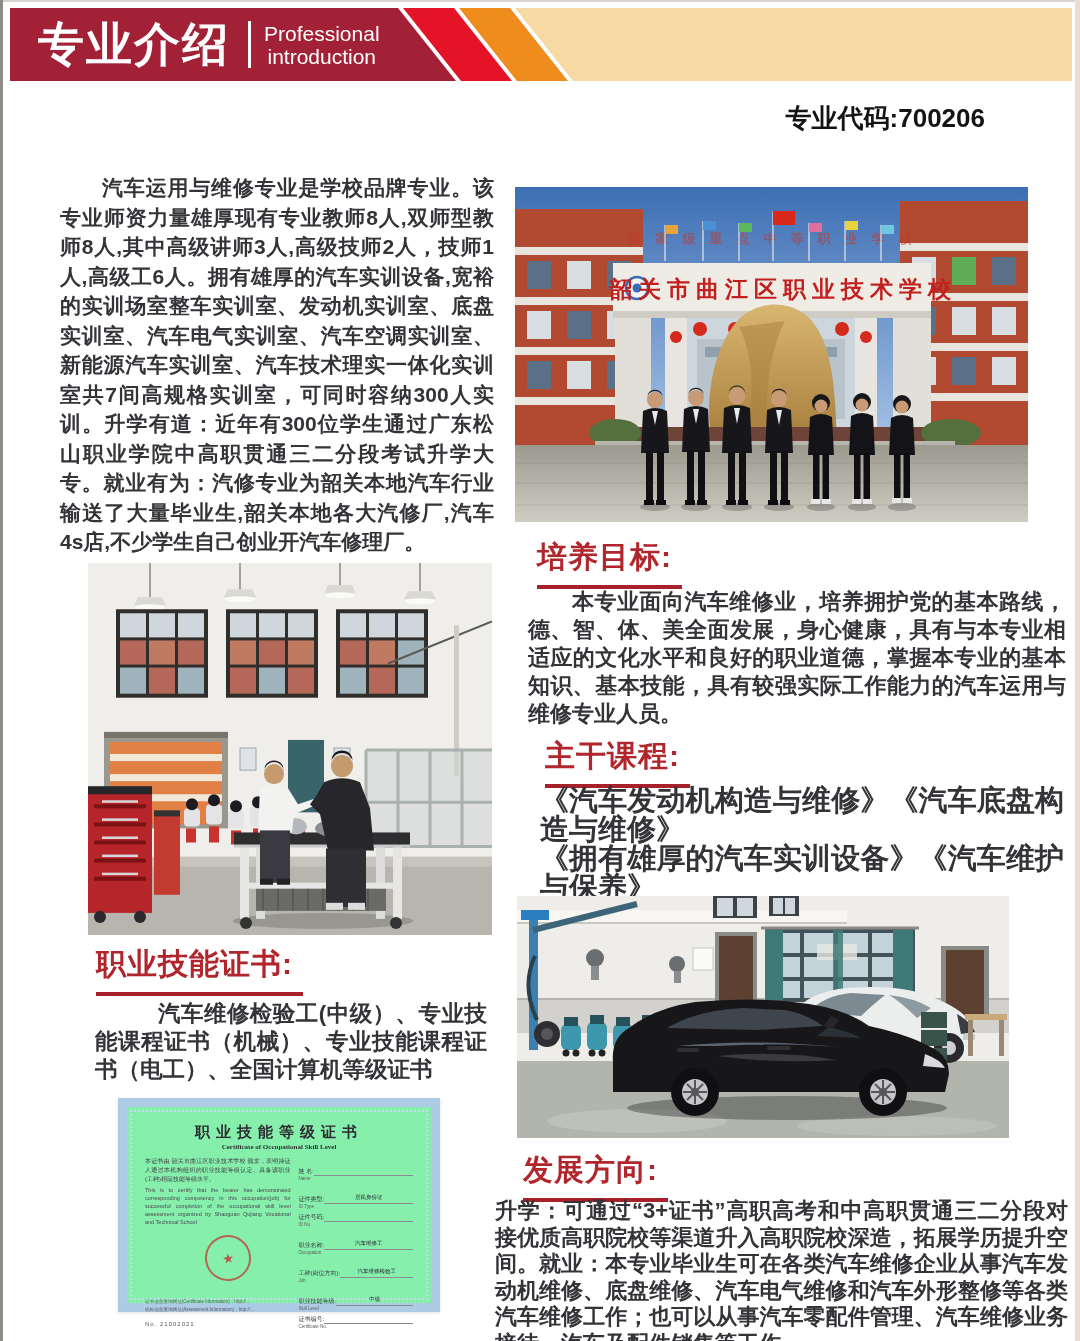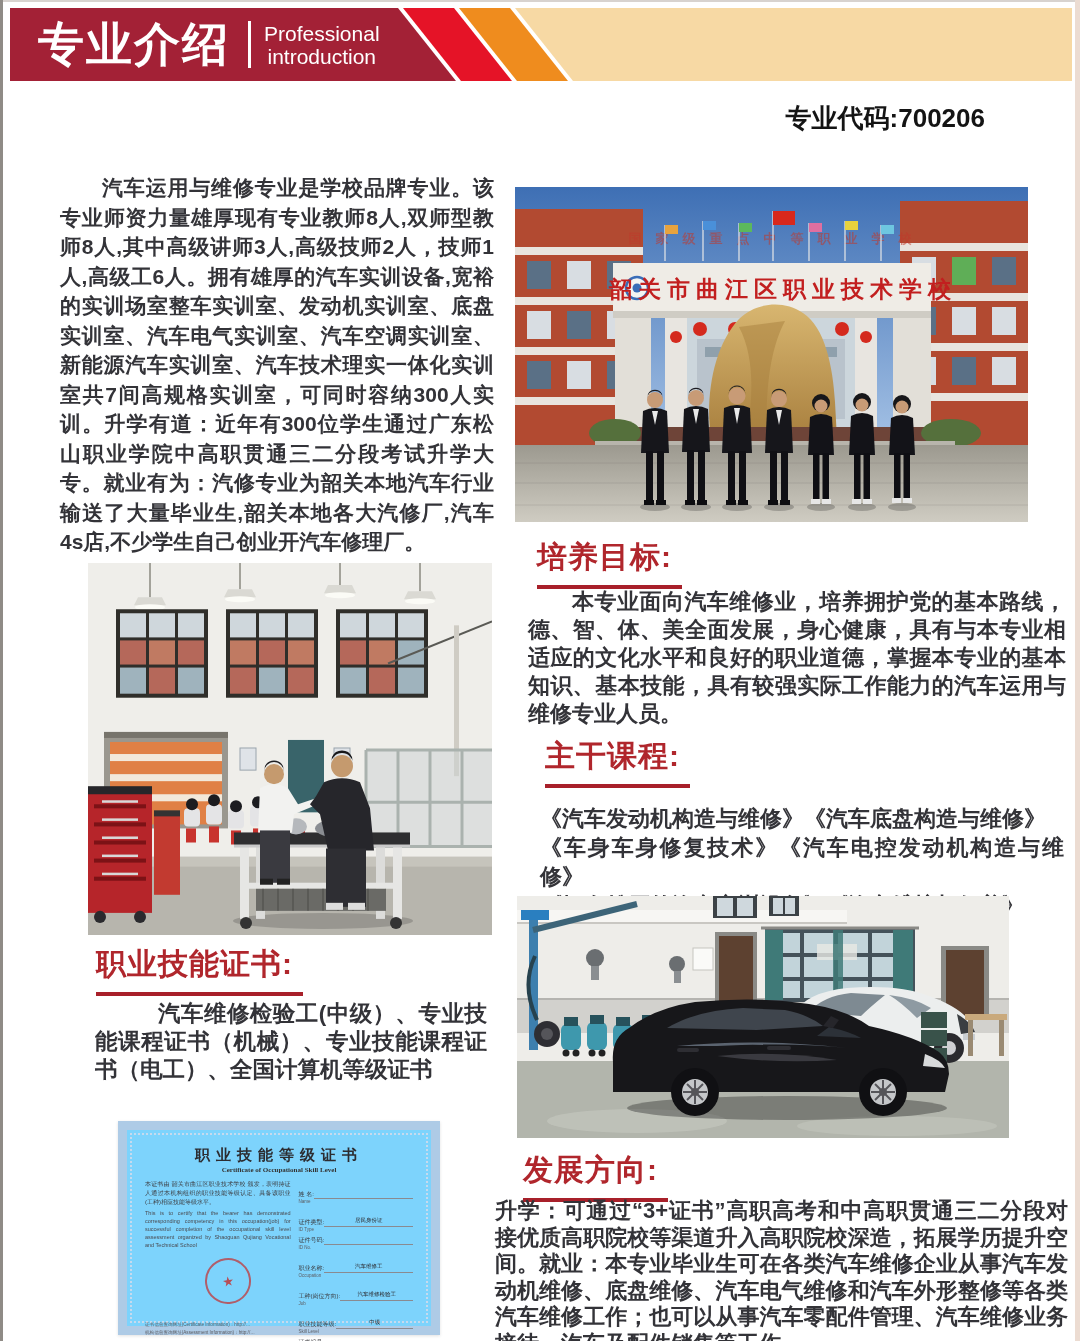--- a/index.html
+++ b/index.html
@@ -24,39 +24,39 @@
   .program-title{position:absolute;left:610px;width:440px;top:50%;transform:translateY(-50%);
     text-align:center;color:#3a2817;font-size:42px;font-weight:bold;letter-spacing:4px;z-index:3;}
   .program-code{position:absolute;top:90px;right:95px;font-size:26px;font-weight:bold;color:#141414;margin-top:11px;}
 
   
   .sec-heading{position:absolute;color:#b0262c;font-size:30px;font-weight:bold;letter-spacing:1px;
     border-bottom:4px solid #a8202a;padding:0 10px 7px 0;white-space:nowrap;}
   .sec-body{position:absolute;color:#333338;font-weight:bold;text-align:justify;}
   .p-features{left:60px;top:173px;width:434px;font-size:21px;line-height:29.5px;text-indent:2em;}
   .p-goals{left:528px;top:588px;width:538px;font-size:22px;line-height:28px;text-indent:2em;}
-  .p-courses{left:540px;top:804px;width:524px;font-size:22px;line-height:29px;}
+  .p-courses{left:540px;top:786px;width:524px;font-size:29px;line-height:29px;}
   .p-certs{left:95px;top:1000px;width:392px;font-size:22.5px;line-height:28px;text-indent:2.8em;}
   .p-dev{left:495px;top:1198px;width:573px;font-size:22px;line-height:26.5px;}
   .h-features{left:70px;top:134px;}
   .h-goals{left:537px;top:537px;}
   .h-courses{left:545px;top:736px;}
   .h-certs{left:96px;top:944px;}
   .h-dev{left:523px;top:1150px;text-align:right;}
 
   
   .photo{position:absolute;display:block;}
   .photo-school{left:515px;top:187px;width:513px;height:335px;}
   .photo-workshop{left:88px;top:563px;width:404px;height:372px;}
   .photo-garage{left:517px;top:896px;width:492px;height:242px;}
 
   
   .certificate{position:absolute;left:118px;top:1098px;width:322px;height:214px;
-    background:#7dd3fc;border:9px solid #aecbe6;box-sizing:border-box;
-    outline:2px dotted #c6daee;outline-offset:-14px;box-shadow:0 1px 3px rgba(0,0,0,.12);margin-top:23px;}
+    background:#86efac;border:9px solid #aecbe6;box-sizing:border-box;
+    outline:2px dotted #c6daee;outline-offset:-14px;box-shadow:0 1px 3px rgba(0,0,0,.12);}
   .cert-inner{position:absolute;inset:8px;padding:4px 10px;}
   .cert-title{text-align:center;font-family:"Liberation Serif","DejaVu Serif",serif;
     font-weight:bold;font-size:15px;letter-spacing:6px;color:#2c2c30;margin-top:4px;}
   .cert-sub{text-align:center;font-family:"Liberation Serif","DejaVu Serif",serif;
     font-weight:bold;font-size:7px;color:#333;margin-top:1px;}
   .cert-cols{display:flex;margin-top:6px;}
   .cert-left{width:56%;position:relative;padding-right:8px;}
   .cert-right{width:44%;padding-top:6px;}
   .cert-p-cn{font-size:6px;line-height:1.5;color:#3c3c40;text-align:justify;}
   .cert-p-en{font-size:5.5px;line-height:1.45;color:#4a4a50;text-align:justify;margin-top:3px;}
@@ -282,21 +282,20 @@
         </g>
     </g>
   </svg>
 
   <div class="sec-heading h-goals">培养目标:</div>
   <div class="sec-body p-goals">本专业面向汽车维修业，培养拥护党的基本路线，德、智、体、美全面发展，身心健康，具有与本专业相适应的文化水平和良好的职业道德，掌握本专业的基本知识、基本技能，具有较强实际工作能力的汽车运用与维修专业人员。</div>
 
   <div class="sec-heading h-courses">主干课程:</div>
   <div class="sec-body p-courses">
     <div>《汽车发动机构造与维修》《汽车底盘构造与维修》</div>
-    <div>《车身车身修复技术》《汽车电控发动机构造与维修》</div>
     <div>《拥有雄厚的汽车实训设备》《汽车维护与保养》</div>
     <div>《新能源汽车结构》《汽车营销》。</div>
   </div>
 
   <svg class="photo photo-workshop" viewBox="0 0 404 370" preserveAspectRatio="none">
     <rect width="404" height="370" fill="#efeeea"></rect>
     <rect y="300" width="404" height="70" fill="#b7b5ad"></rect>
     <rect y="292" width="404" height="10" fill="#c6c4bc"></rect>
 
     <g stroke="#8a887f" stroke-width="1.5">

